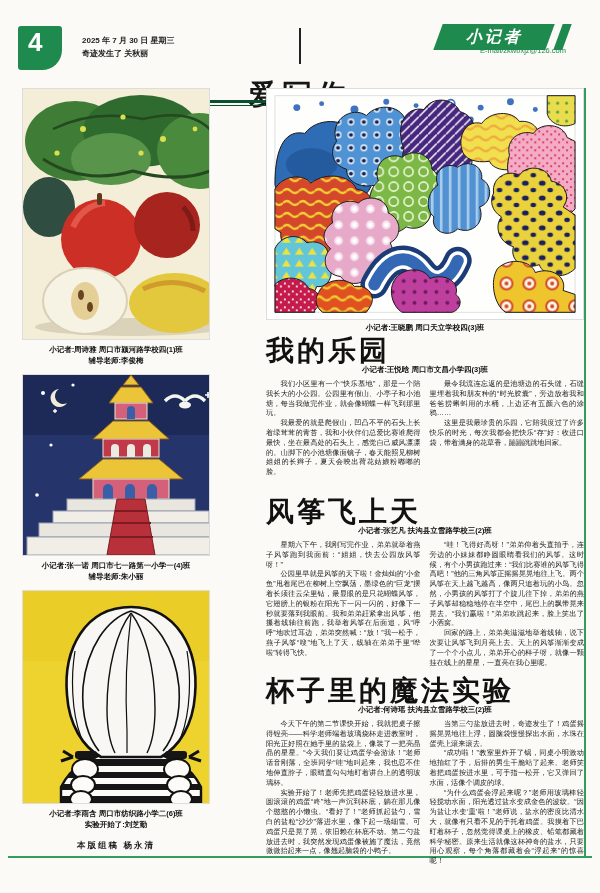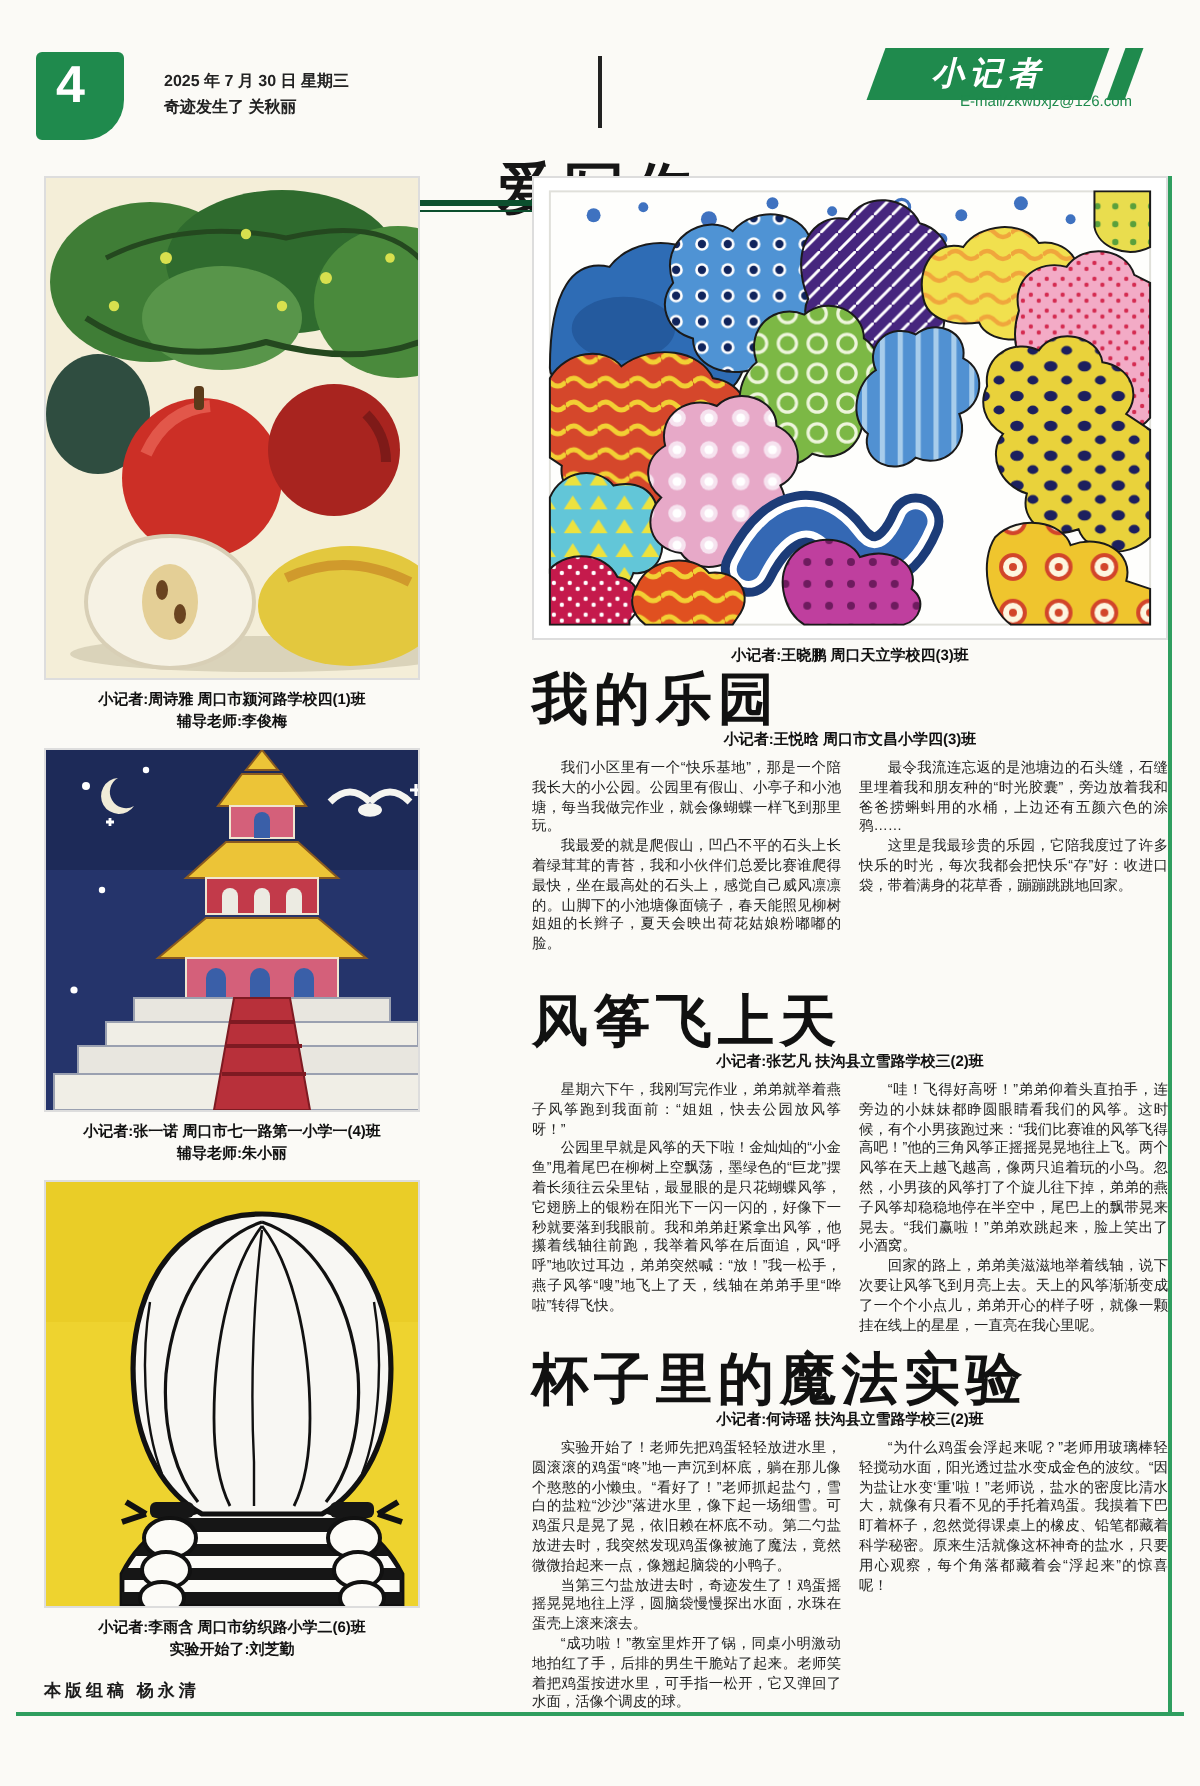--- a/index.html
+++ b/index.html
@@ -52,21 +52,21 @@
   .frame-right  { position:absolute; right:14px; top:88px; height:768px; width:2px; background:#2f9e5f; }
   .frame-bottom { position:absolute; left:8px; right:8px; top:856px; height:2px; background:#2f9e5f; }
 
   
   .left-col  { position:absolute; left:22px;  top:88px; width:188px; }
   .right-col { position:absolute; left:266px; top:88px; width:318px; }
 
   figure.art { border:1px solid #ddd; background:#fff; overflow:hidden; }
   figure.art svg { display:block; }
   .caption { text-align:center; font-size:7.5px; font-weight:bold; line-height:11px; color:#111; margin-top:4px; }
-  .page-footer { font-size:8.5px; font-weight:bold; margin-top:10px; letter-spacing:2px; }
+  .page-footer { text-align:center; font-size:8.5px; font-weight:bold; margin-top:10px; letter-spacing:2px; }
 
   .art-caption-right { text-align:center; font-size:7.5px; font-weight:bold; margin-top:3px; color:#111; }
 
   .article { margin-top:6px; }
   .article + .article { margin-top:9px; }
   .article-title {
     font-size:28px; font-weight:bold; letter-spacing:3px;
     color:#111; line-height:24px;
     font-family:"Liberation Serif","DejaVu Serif",serif;
   }
@@ -380,20 +380,21 @@
         <p>公园里早就是风筝的天下啦！金灿灿的“小金鱼”甩着尾巴在柳树上空飘荡，墨绿色的“巨龙”摆着长须往云朵里钻，最显眼的是只花蝴蝶风筝，它翅膀上的银粉在阳光下一闪一闪的，好像下一秒就要落到我眼前。我和弟弟赶紧拿出风筝，他攥着线轴往前跑，我举着风筝在后面追，风“呼呼”地吹过耳边，弟弟突然喊：“放！”我一松手，燕子风筝“嗖”地飞上了天，线轴在弟弟手里“哗啦”转得飞快。</p>
         <p>“哇！飞得好高呀！”弟弟仰着头直拍手，连旁边的小妹妹都睁圆眼睛看我们的风筝。这时候，有个小男孩跑过来：“我们比赛谁的风筝飞得高吧！”他的三角风筝正摇摇晃晃地往上飞。两个风筝在天上越飞越高，像两只追着玩的小鸟。忽然，小男孩的风筝打了个旋儿往下掉，弟弟的燕子风筝却稳稳地停在半空中，尾巴上的飘带晃来晃去。“我们赢啦！”弟弟欢跳起来，脸上笑出了小酒窝。</p>
         <p>回家的路上，弟弟美滋滋地举着线轴，说下次要让风筝飞到月亮上去。天上的风筝渐渐变成了一个个小点儿，弟弟开心的样子呀，就像一颗挂在线上的星星，一直亮在我心里呢。</p>
       </div>
     </div>
 
     <div class="article">
       <div class="article-title">杯子里的魔法实验</div>
       <div class="article-byline">小记者:何诗瑶  扶沟县立雪路学校三(2)班</div>
       <div class="article-body body-a3">
+        <p>今天下午的第二节课快开始，我就把桌子擦得锃亮——科学老师端着玻璃烧杯走进教室时，阳光正好照在她手里的盐袋上，像装了一把亮晶晶的星星。“今天我们要让鸡蛋学会游泳！”老师话音刚落，全班同学“哇”地叫起来，我也忍不住地伸直脖子，眼睛直勾勾地盯着讲台上的透明玻璃杯。</p>
         <p>实验开始了！老师先把鸡蛋轻轻放进水里，圆滚滚的鸡蛋“咚”地一声沉到杯底，躺在那儿像个憨憨的小懒虫。“看好了！”老师抓起盐勺，雪白的盐粒“沙沙”落进水里，像下起一场细雪。可鸡蛋只是晃了晃，依旧赖在杯底不动。第二勺盐放进去时，我突然发现鸡蛋像被施了魔法，竟然微微抬起来一点，像翘起脑袋的小鸭子。</p>
         <p>当第三勺盐放进去时，奇迹发生了！鸡蛋摇摇晃晃地往上浮，圆脑袋慢慢探出水面，水珠在蛋壳上滚来滚去。</p>
         <p>“成功啦！”教室里炸开了锅，同桌小明激动地拍红了手，后排的男生干脆站了起来。老师笑着把鸡蛋按进水里，可手指一松开，它又弹回了水面，活像个调皮的球。</p>
         <p>“为什么鸡蛋会浮起来呢？”老师用玻璃棒轻轻搅动水面，阳光透过盐水变成金色的波纹。“因为盐让水变‘重’啦！”老师说，盐水的密度比清水大，就像有只看不见的手托着鸡蛋。我摸着下巴盯着杯子，忽然觉得课桌上的橡皮、铅笔都藏着科学秘密。原来生活就像这杯神奇的盐水，只要用心观察，每个角落都藏着会“浮起来”的惊喜呢！</p>
       </div>
     </div>
 
   </div>
 </div>
 

